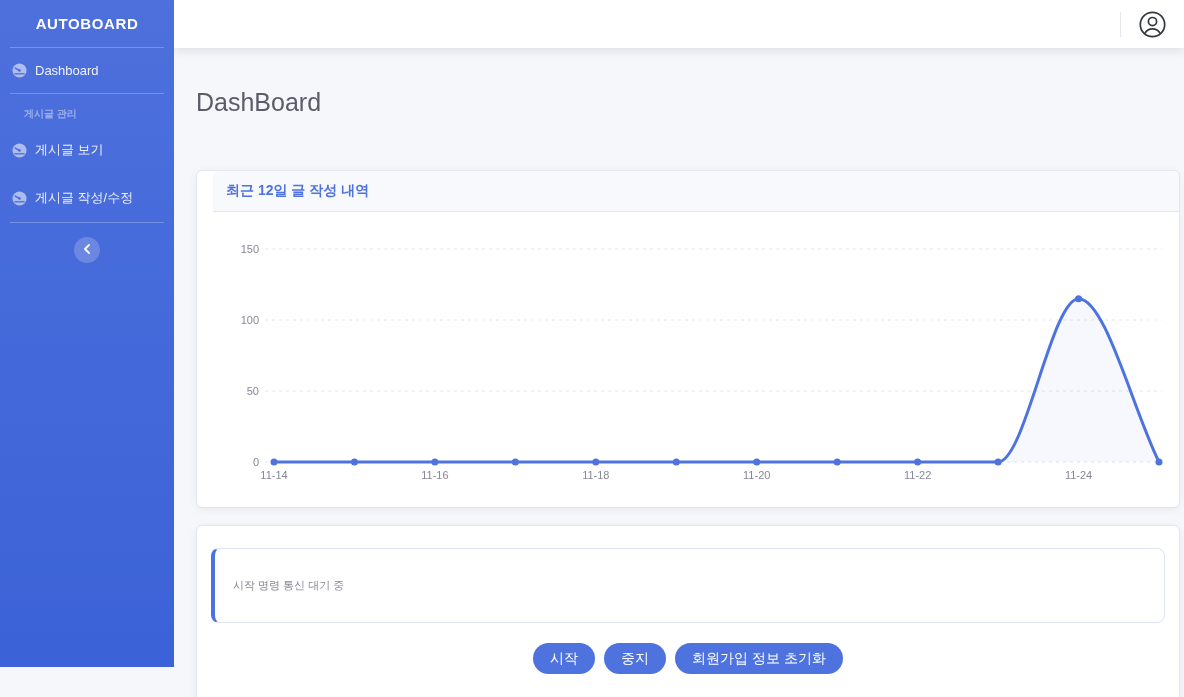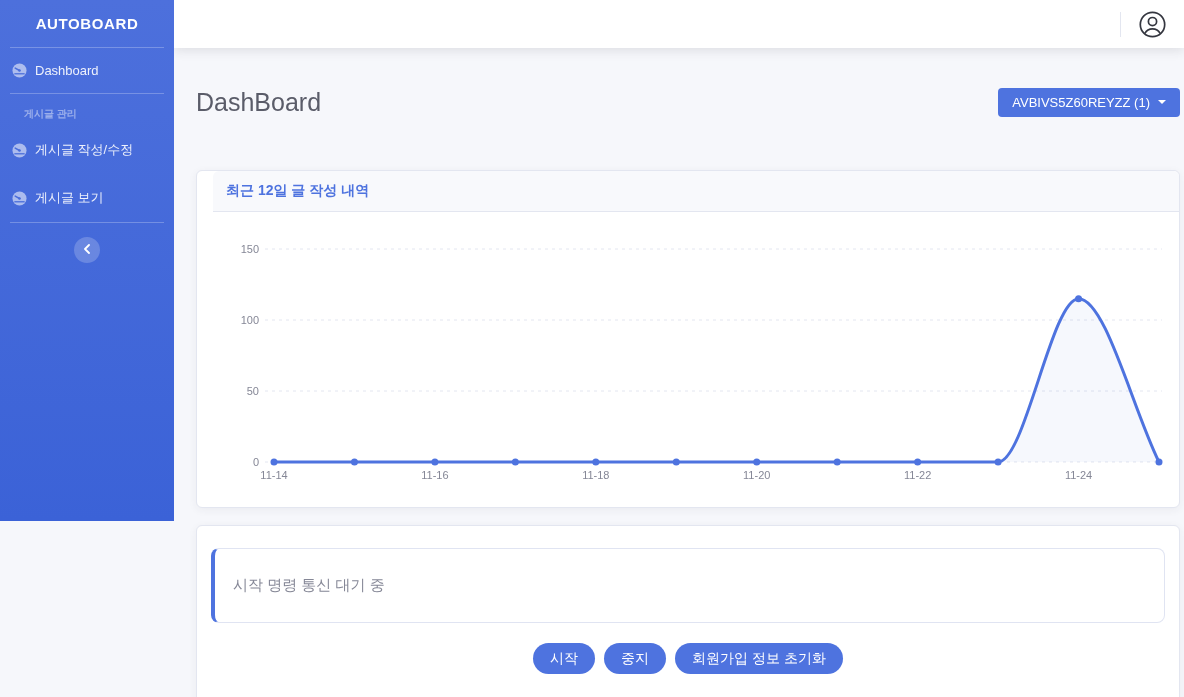--- a/index.html
+++ b/index.html
@@ -5,21 +5,21 @@
   * { box-sizing: border-box; margin: 0; padding: 0; }
   html,body { width:1184px; height:697px; overflow:hidden; }
   body {
     font-family: "Liberation Sans","DejaVu Sans",sans-serif;
     background:#f6f7fb;
   }
   .app { display:flex; width:1184px; height:697px; }
 
   
   .sidebar {
-    width:174px; min-width:174px; height:521px;
+    width:174px; min-width:174px; height:667px;
     background:linear-gradient(180deg,#4d70dc 0%,#3b62d7 100%);
     color:#fff;
   }
   .brand {
     height:47px; display:flex; align-items:center; justify-content:center;
     font-size:15px; font-weight:bold; letter-spacing:0.6px; color:#fff;
   }
   .side-divider { border:0; border-top:1px solid rgba(255,255,255,0.25); margin:0 10px; }
   .nav-item {
     display:flex; align-items:center; gap:8px;
@@ -79,21 +79,21 @@
   .chart-card { margin-top:44px;padding-left:16px; }
   .chart-body { padding:20px 16px 16px; }
 
   .job-card { margin-top:17px; }
   .job-body { padding:22px 14px 60px; }
   .status-box {
     border:1px solid #e0e4f2; border-left:4px solid #4e73df;
     border-radius:8px; height:75px; display:flex; align-items:center;
     padding-left:18px; background:#fff;
   }
-  .status-text { font-size:15px; color:#858796; }
+  .status-text { font-size:11px; color:#858796; }
   .btn-row { display:flex; justify-content:center; gap:9px; margin-top:20px; }
   .pill-btn {
     background:#4e73df; color:#fff; border:none; border-radius:16px;
     height:31px; padding:0 17px; font-size:14px; cursor:pointer; white-space:nowrap;
   }
 </style>
 </head>
 <body>
 
 <div class="app">
@@ -115,31 +115,31 @@
 
     <div class="side-heading">게시글 관리</div>
 
     <div class="nav-item">
       <svg class="ico" viewBox="0 0 16 16">
         <circle cx="8" cy="8" r="7.5" fill="#ffffff"></circle>
         <path d="M8 8 L3.4 5.4" stroke="#4d70dc" stroke-width="1.6" stroke-linecap="round"></path>
         <circle cx="8" cy="8" r="1.4" fill="#4d70dc"></circle>
         <path d="M2.5 11.5 h11" stroke="#4d70dc" stroke-width="1.4"></path>
       </svg>
-      <span>게시글 작성/수정</span>
+      <span>게시글 보기</span>
     </div>
 
     <div class="nav-item">
       <svg class="ico" viewBox="0 0 16 16">
         <circle cx="8" cy="8" r="7.5" fill="#ffffff"></circle>
         <path d="M8 8 L3.4 5.4" stroke="#4d70dc" stroke-width="1.6" stroke-linecap="round"></path>
         <circle cx="8" cy="8" r="1.4" fill="#4d70dc"></circle>
         <path d="M2.5 11.5 h11" stroke="#4d70dc" stroke-width="1.4"></path>
       </svg>
-      <span>게시글 보기</span>
+      <span>게시글 작성/수정</span>
     </div>
     <hr class="side-divider">
 
     <div class="side-toggle-wrap">
       <button class="side-toggle">
         <svg width="8" height="10" viewBox="0 0 8 10">
           <path d="M6 1 L2 5 L6 9" stroke="#ffffff" stroke-width="1.8" fill="none" stroke-linecap="round" stroke-linejoin="round"></path>
         </svg>
       </button>
     </div>
@@ -155,24 +155,20 @@
           <circle cx="13.5" cy="10.6" r="4.1" fill="none" stroke="#34363f" stroke-width="1.7"></circle>
           <path d="M5.9 22.4 a8.6 8.6 0 0 1 15.2 0" fill="none" stroke="#34363f" stroke-width="1.7"></path>
         </svg>
       </button>
     </header>
 
     <div class="content">
 
       <div class="page-head">
         <h1 class="page-title">DashBoard</h1>
-        <button class="account-btn">
-          <span>AVBIVS5Z60REYZZ (1)</span>
-          <span class="caret-down"></span>
-        </button>
       </div>
 
       <section class="card chart-card">
         <div class="card-header">최근 12일 글 작성 내역</div>
         <div class="chart-body">
           <svg id="chart-svg" width="955" height="255" viewBox="0 0 955 255">
               <line x1="36" y1="230" x2="933" y2="230" stroke="#e3e6f0" stroke-width="1" stroke-dasharray="3 4"></line>
               <text x="30" y="234" text-anchor="end" font-size="11" fill="#858796">0</text>
               <line x1="36" y1="159" x2="933" y2="159" stroke="#e3e6f0" stroke-width="1" stroke-dasharray="3 4"></line>
               <text x="30" y="163" text-anchor="end" font-size="11" fill="#858796">50</text>

